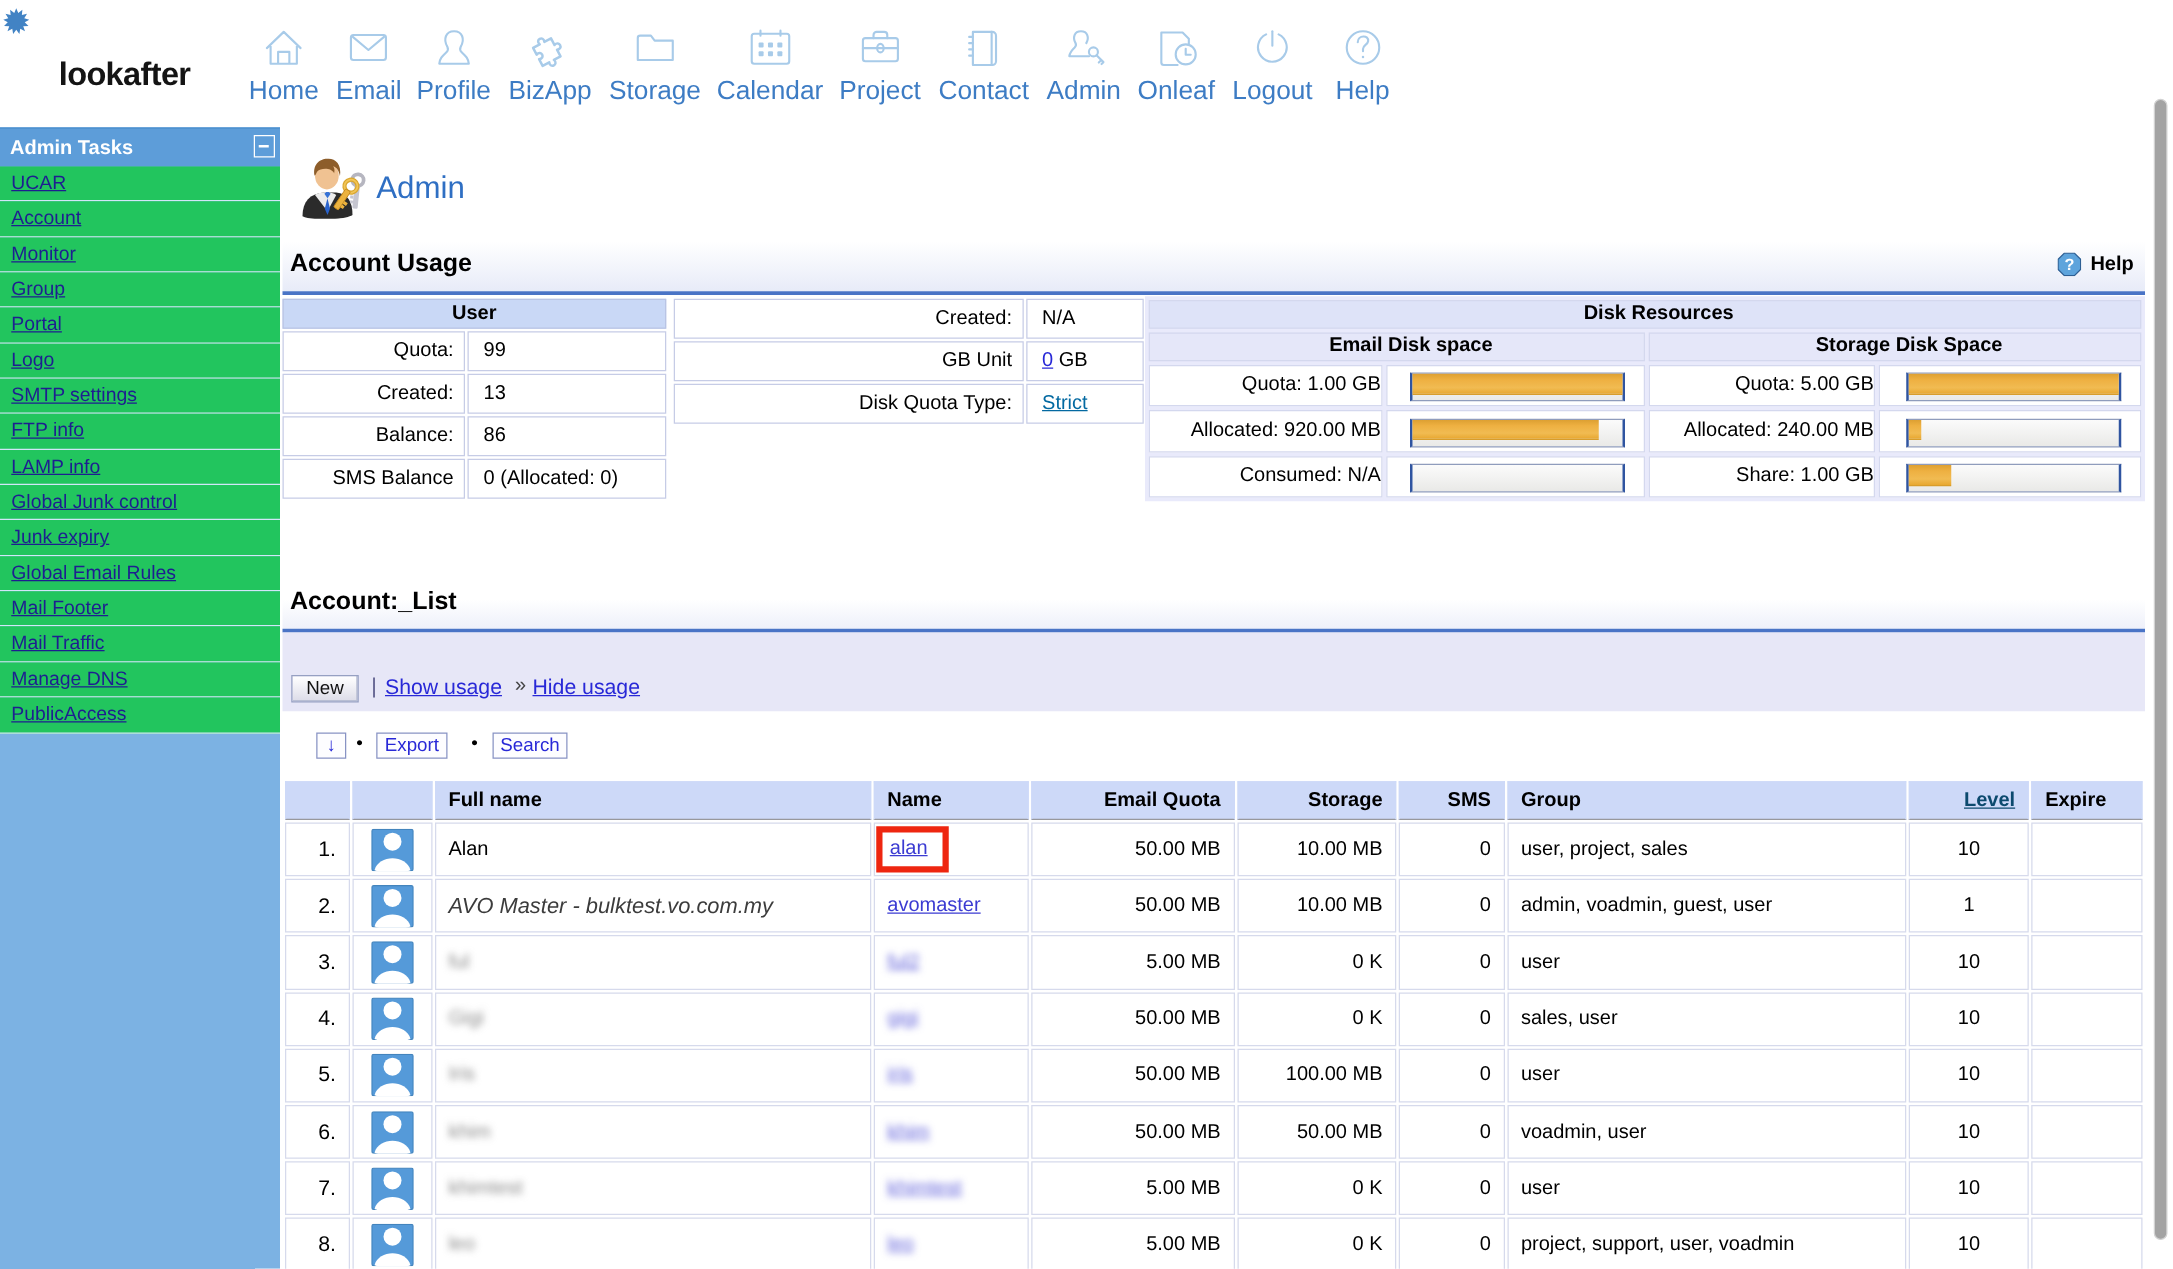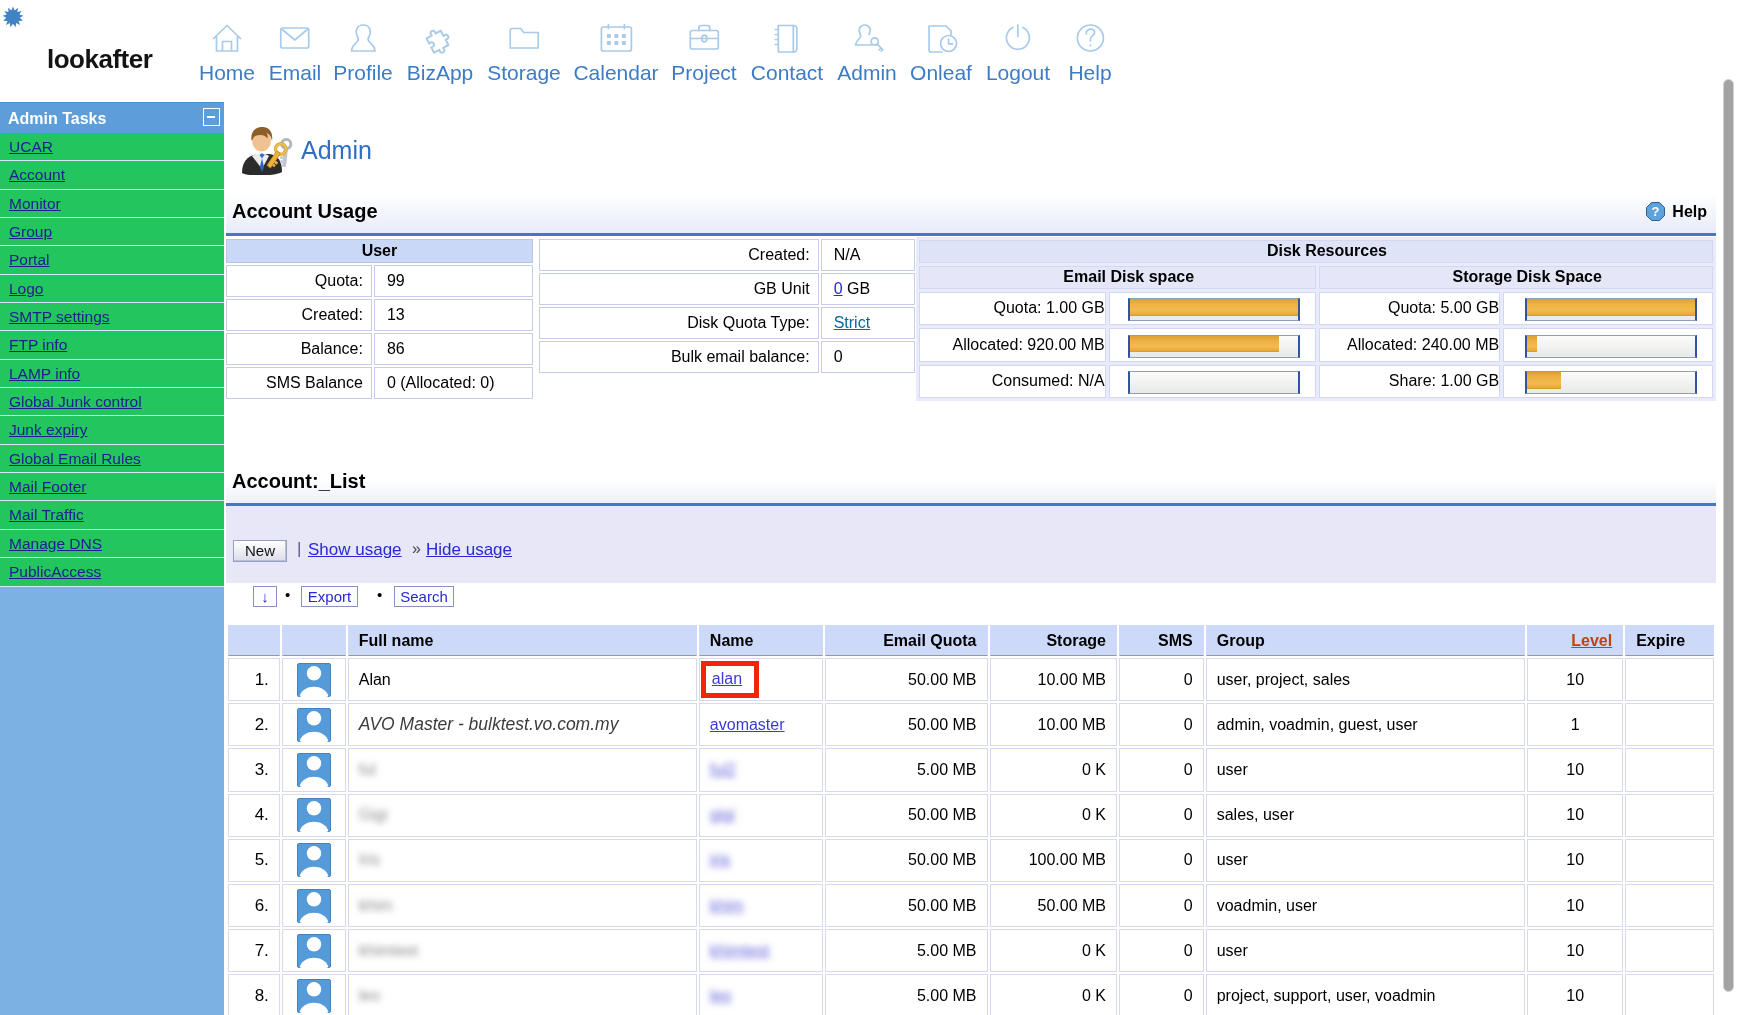--- a/index.html
+++ b/index.html
@@ -41,21 +41,21 @@
 table.grid th.colhead { background:#c9d8f6; font-weight:bold; text-align:center; border:1px solid #b9c4e4; height:24px; }
 .lab { text-align:right; }
 .val { text-align:left; padding-left:12px !important; }
 table.disk { border-collapse:separate; border-spacing:3px; background:#e9eafb; }
 table.disk th { background:#e5e7f9; border:1px solid #d4d8ee; font-size:16px; text-align:center; height:21px;padding-left:22px; }
 table.disk td { background:#fff; border:1px solid #d4d8ee; font-size:16px; }
 .bar { width:172px; height:23px; margin-top:3px; border:1.5px solid #8f9cbc; border-left:2px solid #2f54a0; border-right:2px solid #2f54a0; background:linear-gradient(#fbfbfb, #e9e9e7); position:relative; }
 .bar .fill { position:absolute; left:0; top:0; height:16.5px; background:linear-gradient(#dda032 0%, #eeb041 30%, #f1bb52 70%, #e8a831 100%); border-bottom:1px solid #d89d2b; }
 
 
-#toolband { position:absolute; left:0; top:403px; width:1490px; height:77px; background:#e7e7f7; }
+#toolband { position:absolute; left:0; top:403px; width:1490px; height:63px; background:#e7e7f7; }
 #newbtn { position:absolute; left:7px; top:34px; width:54px; height:22px; border:1px solid #96a0c2; background:linear-gradient(#ffffff,#dcdce8); font-size:15px; text-align:center; line-height:20px; color:#111; box-shadow:inset -1px -1px 0 #b9bfd4; }
 #toolband .sep { position:absolute; left:71px; top:33px; color:#5a5a8a; font-size:17px; }
 #toolband a { color:#2828d7; font-size:17px; }
 #showu { position:absolute; left:82px; top:34px; }
 #chev { position:absolute; left:186px; top:34px; color:#444; font-size:16px; text-decoration:none !important; }
 #hideu { position:absolute; left:200px; top:34px; }
 
 #btnrow { position:absolute; left:0px; top:483px; height:24px; }
 .sbtn { display:inline-block; border:1px solid #8893c4; background:#fdfdff; color:#2828d7; font-size:15px; text-align:center; }
 #dbtn { position:absolute; left:27px; top:0px; width:24px; height:21px; line-height:19px; }
@@ -272,24 +272,20 @@
               <td class="val" style="width:95px;">N/A</td>
             </tr>
             <tr>
               <td class="lab" style="width:281px; height:32px;">GB Unit</td>
               <td class="val" style="width:95px;"><a href="#" style="color:#2828d7;">0</a> GB</td>
             </tr>
             <tr>
               <td class="lab" style="width:281px; height:32px;">Disk Quota Type:</td>
               <td class="val" style="width:95px;"><a href="#" style="color:#0369a1;">Strict</a></td>
             </tr>
-            <tr>
-              <td class="lab" style="width:281px; height:32px;">Bulk email balance:</td>
-              <td class="val" style="width:95px;">0</td>
-            </tr>
           </tbody>
         </table>
         <table class="disk" style="margin-left:-1.5px;">
           <tbody>
             <tr>
               <th colspan="4" style="background:#dee3f8; height:23px;">Disk Resources</th>
             </tr>
             <tr>
               <th colspan="2" style="height:23px;">Email Disk space</th>
               <th colspan="2" style="height:23px;">Storage Disk Space</th>
@@ -366,21 +362,21 @@
         <tbody>
           <tr>
             <th style="width:52px;"></th>
             <th style="width:64px;"></th>
             <th style="width:351px; text-align:left;">Full name</th>
             <th style="width:124px; text-align:left;">Name</th>
             <th class="ralign" style="width:164px;">Email Quota</th>
             <th class="ralign" style="width:128px;">Storage</th>
             <th class="ralign" style="width:85px;">SMS</th>
             <th style="width:322px; text-align:left;">Group</th>
-            <th class="center" style="width:92px;"><a href="#" style="color:#c2410c;padding-left:33px;">Level</a></th>
+            <th class="center" style="width:92px;"><a href="#" style="color:#0c4a6e;padding-left:33px;">Level</a></th>
             <th style="width:89px; text-align:left;">Expire</th>
           </tr>
           <tr>
             <td class="rnum">1.</td>
             <td style="padding:0 10px;">
               <svg width="34" height="34" viewBox="0 0 34 34" style="display:block;margin:0 auto;">
                 <rect x="0.5" y="0.5" width="33" height="33" rx="1.5" fill="#559ad9" stroke="#4384bd"></rect>
                 <circle cx="17" cy="10.3" r="7.2" fill="#fff"></circle>
                 <path d="M2.6 33.2 C6 20.5 28 20.5 31.4 33.2 C21.5 36.8 12.5 36.8 2.6 33.2 Z" fill="#fff"></path>
               </svg>

